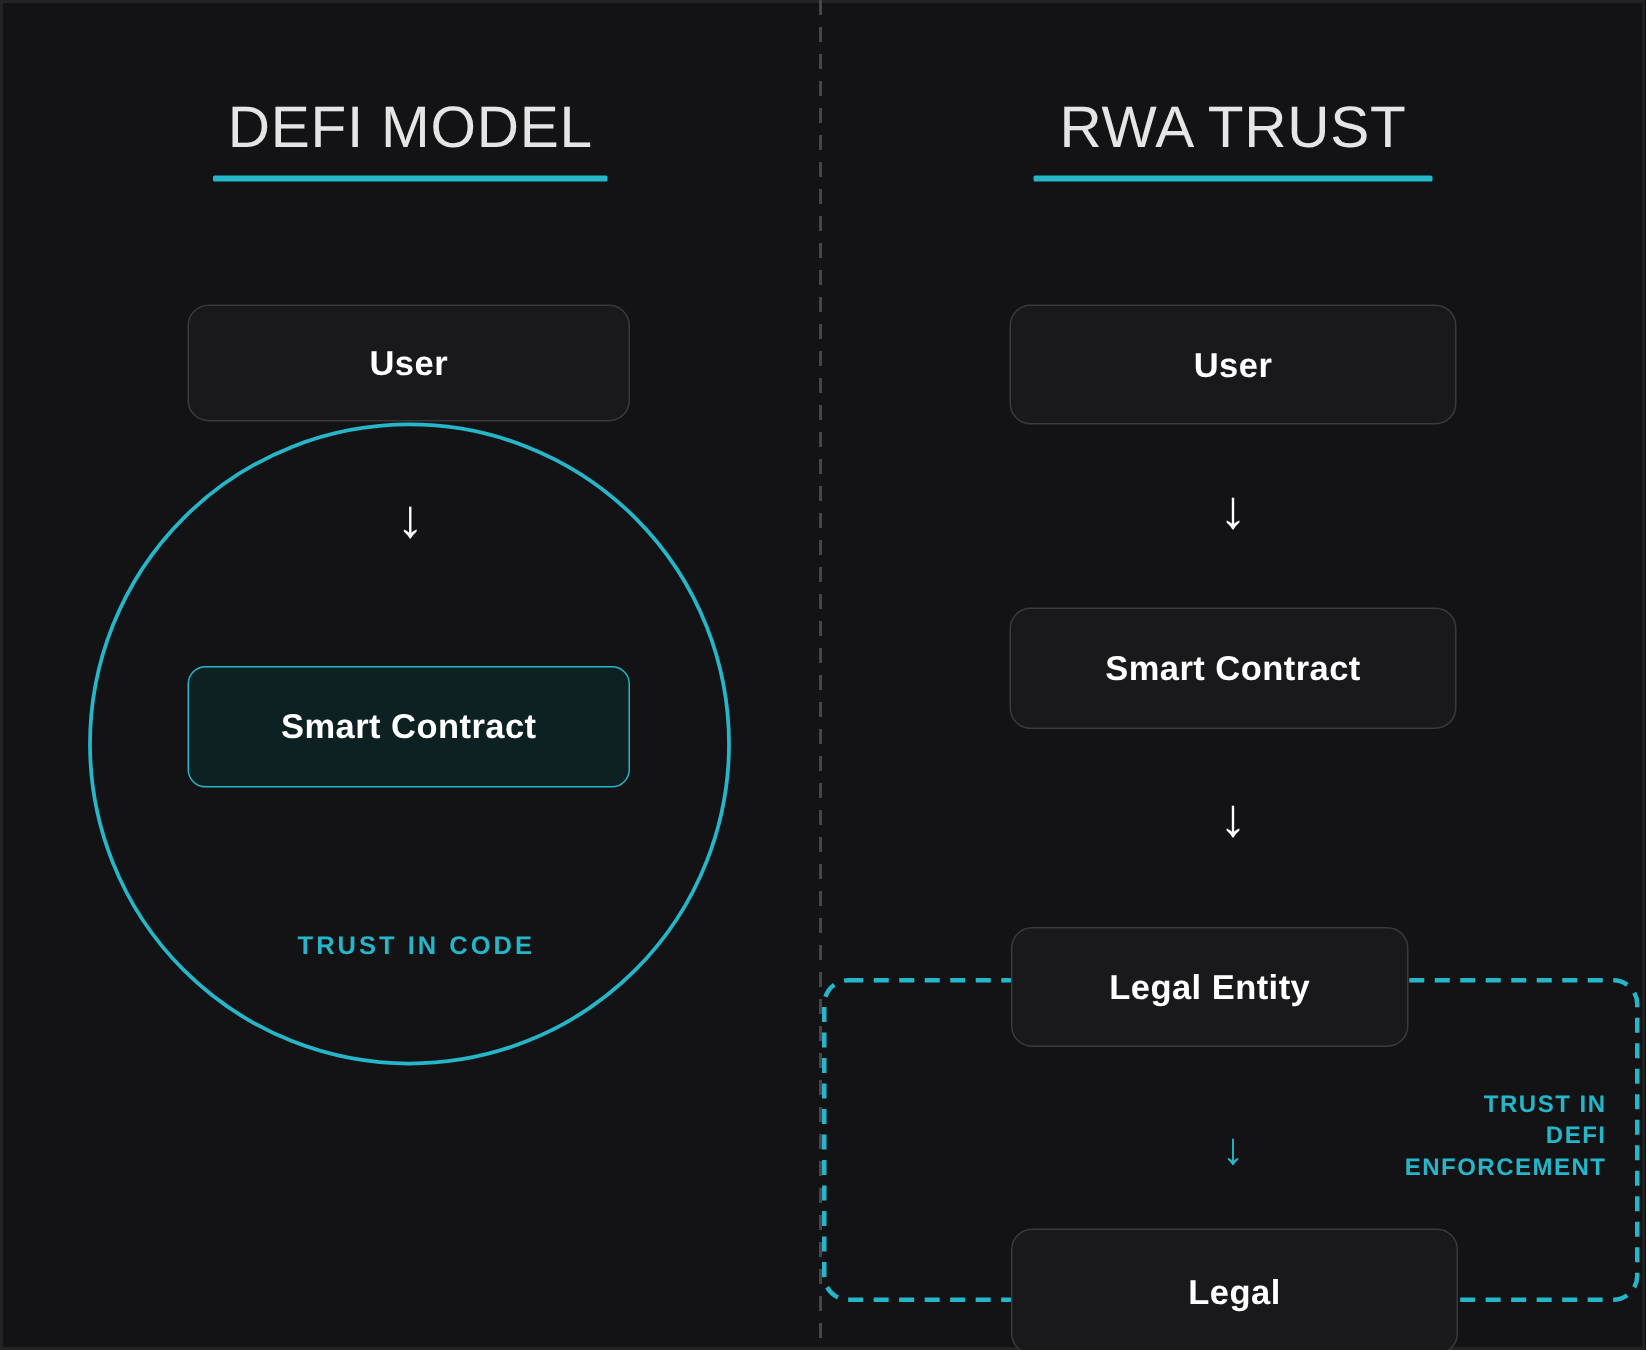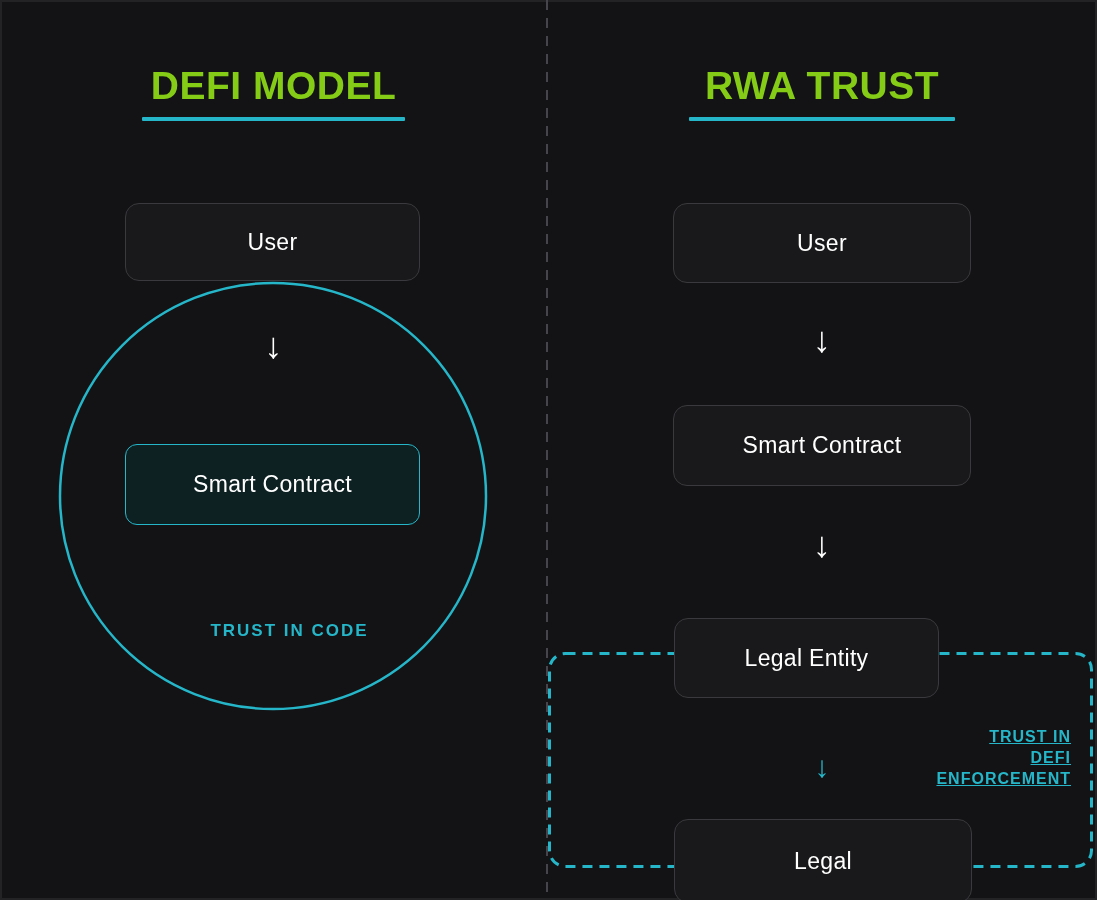--- a/index.html
+++ b/index.html
@@ -30,23 +30,23 @@
   .panel { position: absolute; top: 0; height: 900px; z-index: 2; }
   .panel-left  { left: 0;   width: 547px; }
   .panel-right { left: 547px; width: 550px; }
 
   .panel-title {
     position: absolute;
     top: 64px;
     left: 0;
     width: 100%;
     text-align: center;
-    color: #84cc16;
+    color: #e5e5e5;
     font-size: 39px;
-    font-weight: 700;
+    font-weight: 400;
     letter-spacing: 0.5px;
     white-space: nowrap;
   }
   .title-underline {
     position: absolute;
     top: 117px;
     height: 4px;
     background: var(--accent);
     border-radius: 1px;
   }
@@ -56,21 +56,21 @@
   .node {
     position: absolute;
     border-radius: 14px;
     background: #19191b;
     border: 1.5px solid #3a3a3e;
     display: flex;
     align-items: center;
     justify-content: center;
     color: #ffffff;
     font-size: 23px;
-    font-weight: 400;
+    font-weight: 700;
     letter-spacing: 0.3px;
     z-index: 3;
   }
   .node--teal {
     background: #0d2123;
     border: 1.5px solid var(--accent);
     border-radius: 12px;
   }
 
   .down-arrow {
@@ -86,21 +86,21 @@
   }
   .down-arrow--teal {
     color: var(--accent);
     font-size: 30px;
     line-height: 38px;
   }
 
   .trust-code-label {
     position: absolute;
     top: 621px;
-    left: 16px;
+    left: 4px;
     width: 100%;
     text-align: center;
     color: var(--accent);
     font-size: 17px;
     font-weight: 700;
     letter-spacing: 2px;
     z-index: 3;
   }
 
   .trust-legal-label {
@@ -109,21 +109,21 @@
     right: 26px;
     width: 170px;
     text-align: right;
     color: var(--accent);
     font-size: 16px;
     font-weight: 700;
     letter-spacing: 1px;
     line-height: 21px;
     z-index: 3;
   }
-  .trust-legal-label span { display: block; text-decoration: underline; }
+  .trust-legal-label span { display: block; }
 
   
   .node-user-defi  { left: 125px; top: 203px; width: 295px; height: 78px; }
   .node-sc-defi    { left: 125px; top: 444px; width: 295px; height: 81px; }
   .arrow-defi-1    { top: 326px; }
 
   
   .node-user-rwa   { left: 126px; top: 203px; width: 298px; height: 80px; }
   .node-sc-rwa     { left: 126px; top: 405px; width: 298px; height: 81px; }
   .node-legal-rwa  { left: 127px; top: 618px; width: 265px; height: 80px; }

